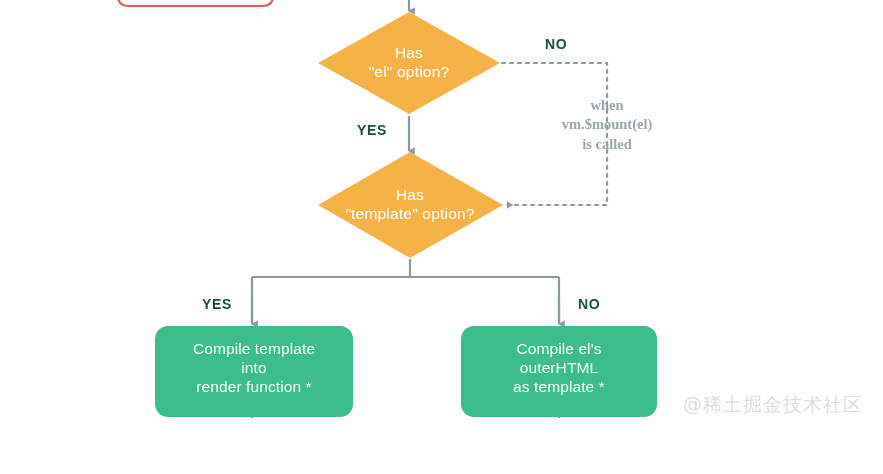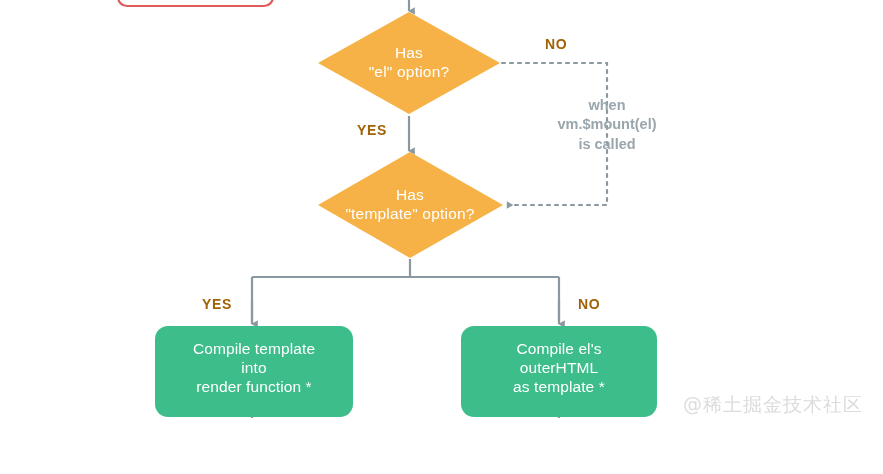--- a/index.html
+++ b/index.html
@@ -42,35 +42,35 @@
   }
   .box-text {
     font-size: 15.5px;
     font-weight: 400;
     letter-spacing: 0.1px;
   }
 
   
   .edge-label {
     position: absolute;
-    color: #a16207;
+    color: #14532d;
     font-size: 14px;
     font-weight: bold;
     letter-spacing: 0.6px;
     font-family: "Liberation Sans", sans-serif;
   }
   .note-label {
     position: absolute;
     color: #9aa6ad;
     font-size: 14.5px;
     font-weight: bold;
     line-height: 1.33;
     text-align: center;
     white-space: pre-line;
-    font-family: Liberation Sans, sans-serif;
+    font-family: Liberation Serif, serif;
   }
 
   
   #watermark {
     position: absolute;
     right: 20px;
     bottom: 0;
     color: #dcdcdc;
     font-size: 19px;
     letter-spacing: 1px;

